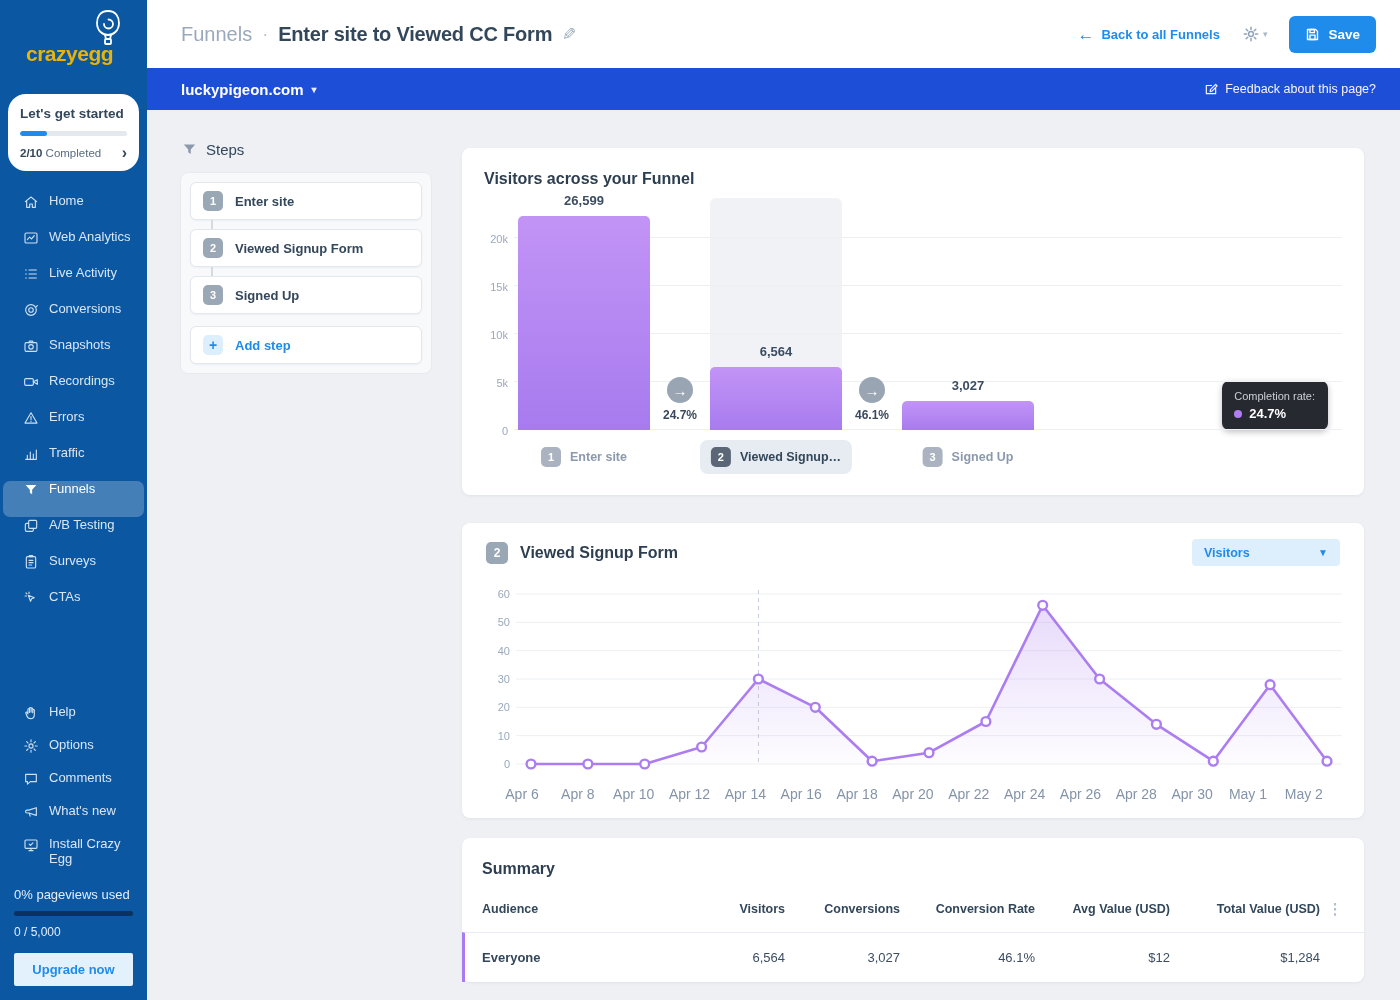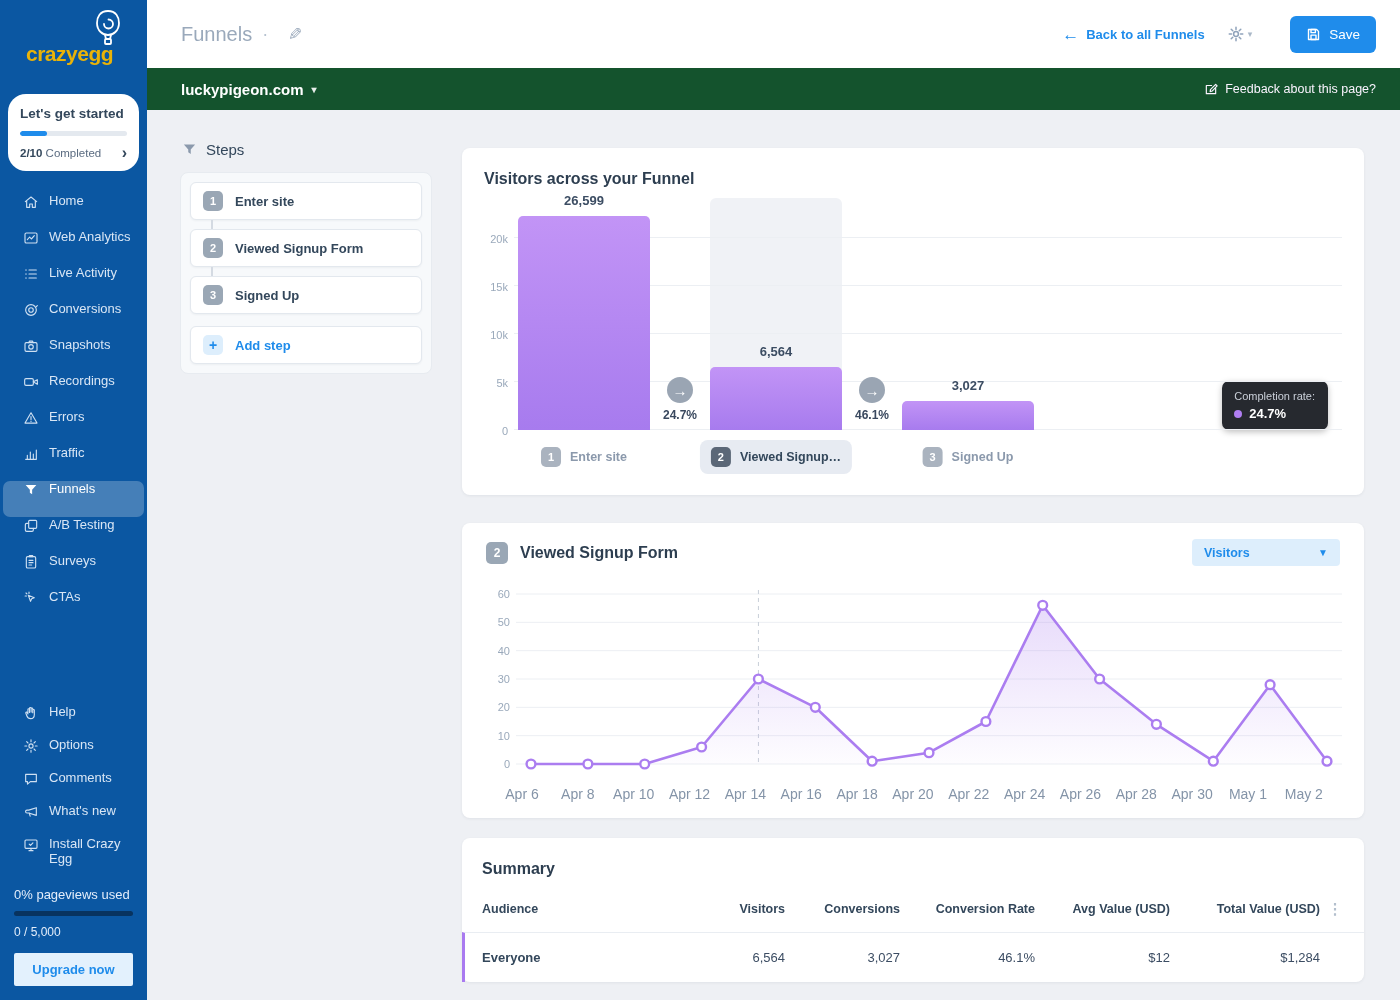--- a/index.html
+++ b/index.html
@@ -36,24 +36,24 @@
   .topbar { position:absolute; left:147px; top:0; right:0; height:68px; background:#fff; display:flex; align-items:center; padding:0 24px 0 34px; }
   .crumb { color:#9aa9bb; font-size:20px; cursor:pointer; }
   .crumb-sep { color:#b6c2d0; margin:0 10px; font-size:18px; }
   .page-title { color:#33475b; font-size:20px; font-weight:bold; letter-spacing:-0.2px; }
   .pencil-icon { color:#9aa9bb; font-size:17px; margin-left:10px; cursor:pointer; transform:scaleX(-1); display:inline-block; }
   .topbar-right { margin-left:auto; display:flex; align-items:center; gap:22px; }
   .back-link { color:#1f8ceb; font-size:13px; font-weight:bold; cursor:pointer; display:flex; align-items:center; gap:7px; }
   .back-arrow { font-size:17px; line-height:1; }
   .gear-wrap { display:flex; align-items:center; gap:3px; color:#8fa3bb; cursor:pointer; }
   .gear-caret { font-size:9px; color:#aab8c8; }
-  .save-btn { background:#1f8ceb; border:none; color:#fff; font-weight:normal; font-size:13.5px; border-radius:6px; height:37px; padding:0 16px; display:flex; align-items:center; gap:8px; cursor:pointer; font-family:inherit;margin-left:16px; }
-
-  
-  .banner { position:absolute; left:147px; top:68px; right:0; height:42px; background:#14532d; display:flex; align-items:center; padding:0 24px 0 34px; color:#fff; }
+  .save-btn { background:#1f8ceb; border:none; color:#fff; font-weight:bold; font-size:13.5px; border-radius:6px; height:37px; padding:0 16px; display:flex; align-items:center; gap:8px; cursor:pointer; font-family:inherit; }
+
+  
+  .banner { position:absolute; left:147px; top:68px; right:0; height:42px; background:#1d4ed8; display:flex; align-items:center; padding:0 24px 0 34px; color:#fff; }
   .domain { font-size:15px; font-weight:bold; display:flex; align-items:center; gap:8px; cursor:pointer; }
   .domain .caret { font-size:10px; opacity:.9; }
   .feedback { margin-left:auto; font-size:12.5px; display:flex; align-items:center; gap:7px; cursor:pointer; color:#fbf4ff; }
 
   
   .content { position:absolute; left:147px; top:110px; right:0; bottom:0; display:flex; padding:28px 36px 0 33px; gap:30px; }
   .steps-col { width:252px; flex:none; }
   .steps-head { display:flex; align-items:center; gap:9px; color:#33475b; font-size:15px; margin:3px 0 14px 2px; }
   .steps-head .funnel-glyph { color:#8b99ac; }
   .steps-box { background:#f7f9fb; border:1px solid #e7ebf0; border-radius:8px; padding:9px; }
@@ -316,20 +316,21 @@
         <div class="usage-fill"></div>
       </div>
     <div class="usage-count">0 / 5,000</div>
     <button class="upgrade-btn">Upgrade now</button>
   </div>
 </aside>
 
 <header class="topbar">
   <span class="crumb">Funnels</span>
   <span class="crumb-sep">·</span>
+  <span class="page-title">Enter site to Viewed CC Form</span>
   <span class="pencil-icon">✎</span>
   <div class="topbar-right">
     <span class="back-link">
       <span class="back-arrow">←</span>
       <span>Back to all Funnels</span>
     </span>
     <span class="gear-wrap">
       <svg class="icon" width="18" height="18" viewBox="0 0 24 24" fill="none" stroke="currentColor" stroke-width="2" stroke-linecap="round">
         <circle cx="12" cy="12" r="3.2"></circle>
         <path d="M12 3v3M12 18v3M3 12h3M18 12h3M5.6 5.6l2.1 2.1M16.3 16.3l2.1 2.1M18.4 5.6l-2.1 2.1M7.7 16.3l-2.1 2.1"></path>

